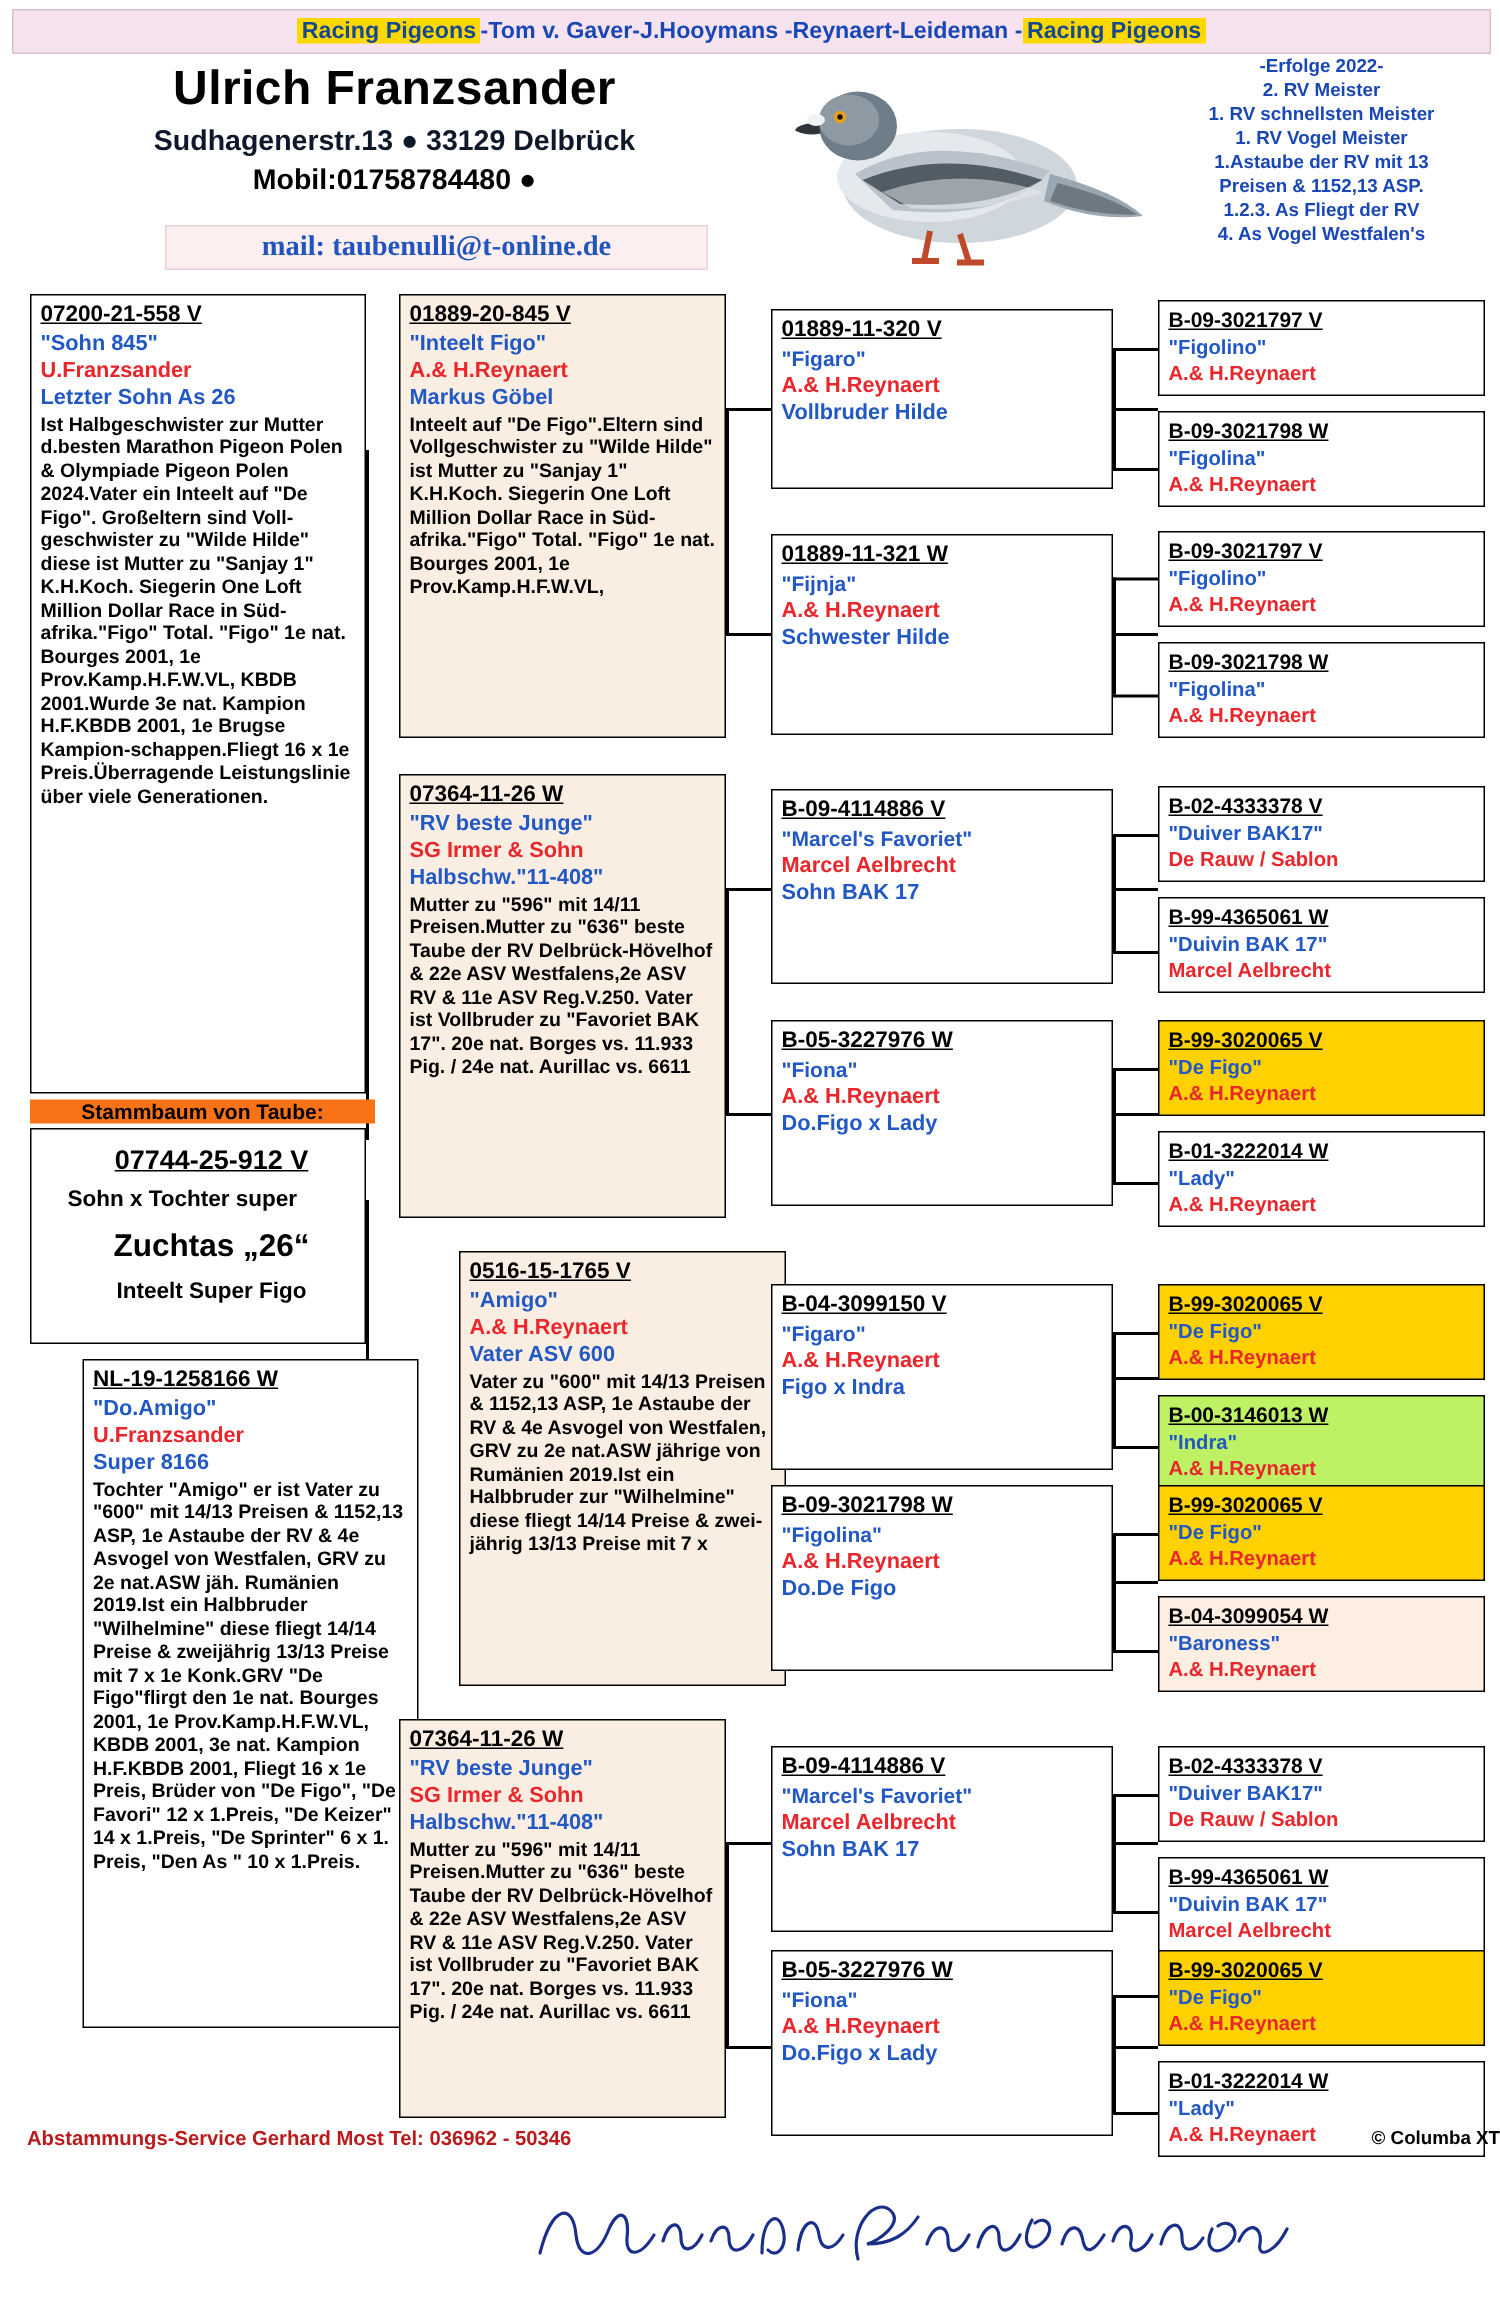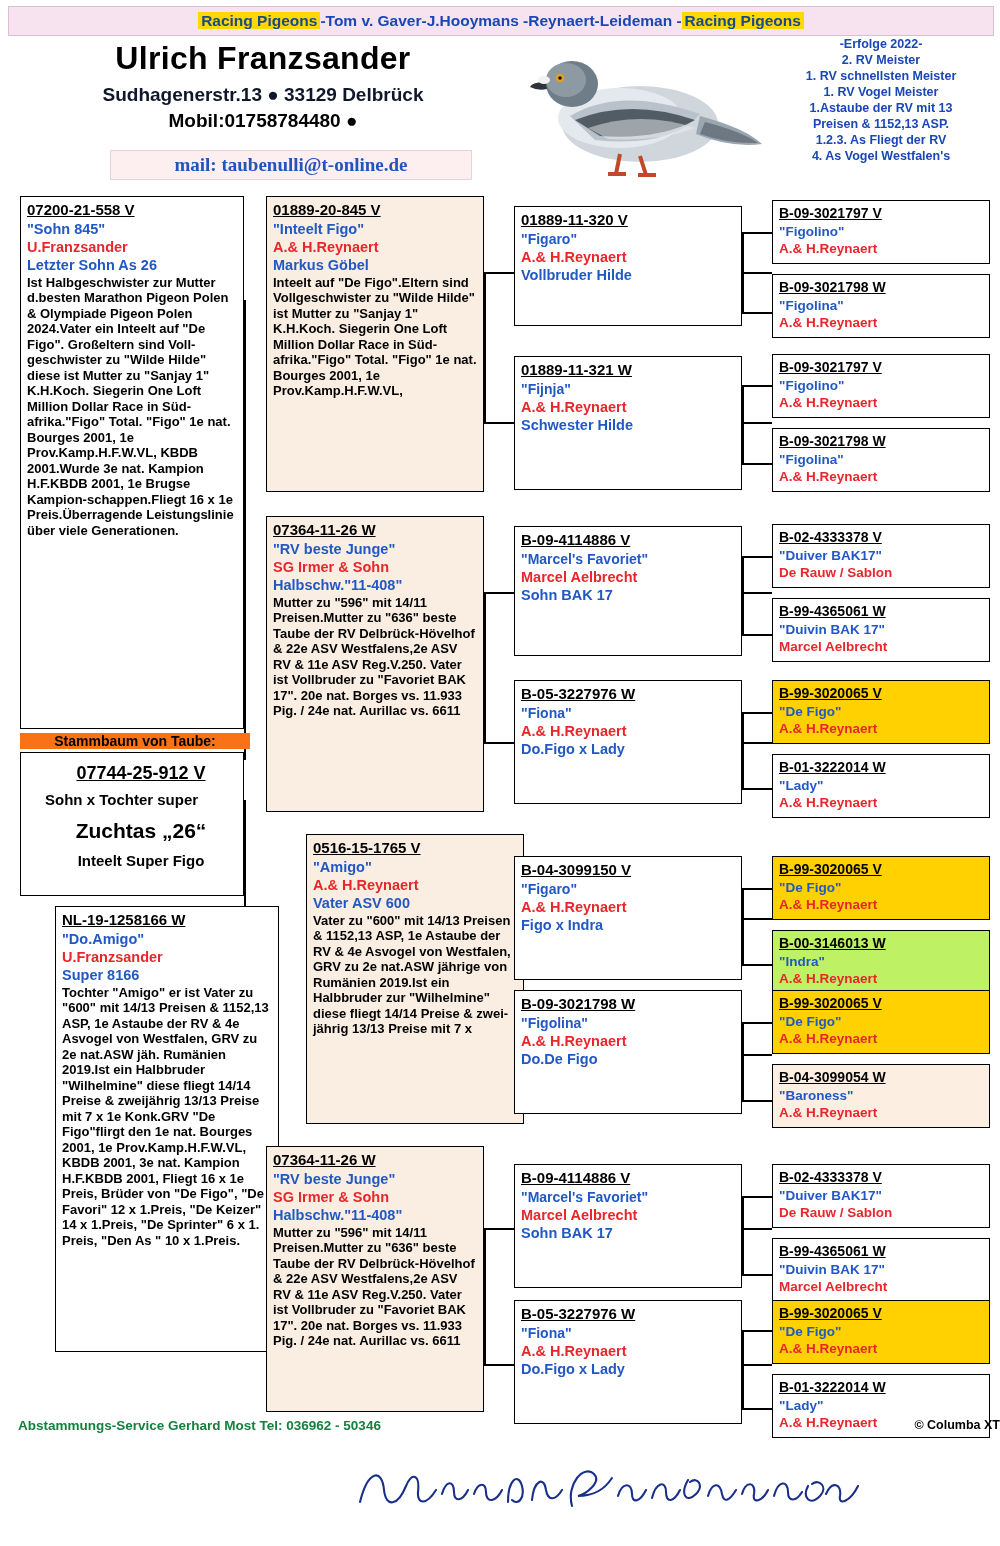--- a/index.html
+++ b/index.html
@@ -80,21 +80,21 @@
 
   
   .stamm{
     position:absolute;left:20px;top:733px;width:230px;
     font-size:14px;font-weight:bold;color:#000;text-align:center;
     background:#f97316;
   }
 
   .footer{
     position:absolute;left:18px;top:1418px;width:500px;
-    font-size:13.5px;font-weight:bold;color:#15803d;
+    font-size:13.5px;font-weight:bold;color:#b91c1c;
   }
   .copyright{
     position:absolute;left:880px;top:1418px;width:120px;
     font-size:12.5px;font-weight:bold;color:#000;text-align:right;
   }
   .sig{
     position:absolute;left:350px;top:1450px;width:520px;height:80px;
     color:#1a2f8a;
   }
   .sig svg{display:block;}

